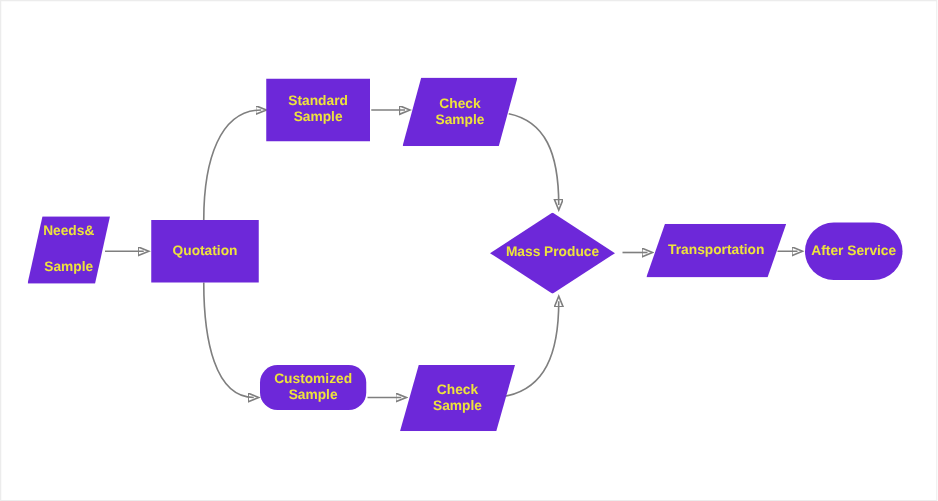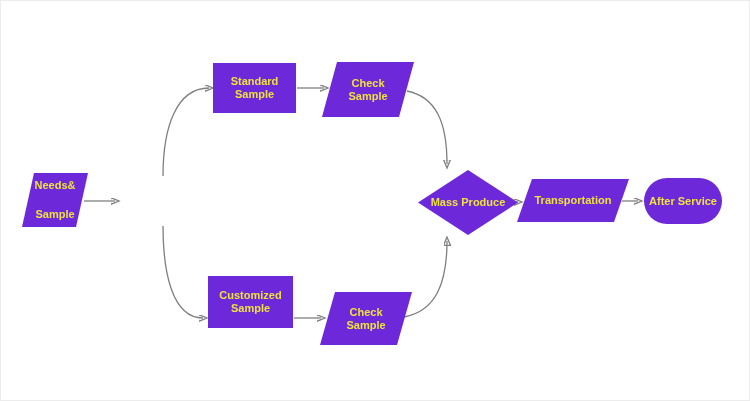--- a/index.html
+++ b/index.html
@@ -25,23 +25,23 @@
   }
   .parallelogram{clip-path:polygon(15px 0, 100% 0, calc(100% - 15px) 100%, 0 100%);}
   .lean-12{clip-path:polygon(12px 0, 100% 0, calc(100% - 12px) 100%, 0 100%);gap:16px;}
   .diamond{clip-path:polygon(50% 0, 100% 50%, 50% 100%, 0 50%);}
   .stadium{border-radius:23px;}
 
   #n-needs      {left:22px; top:173px;width:66px; height:54px;}
   #n-quotation  {left:121px;top:176px;width:86px; height:50px;}
   #n-standard   {left:213px;top:63px; width:83px; height:50px;}
   #n-checktop   {left:322px;top:62px; width:92px; height:55px;}
-  #n-customized {left:208px;top:276px;width:85px; height:52px;}
+  #n-customized {left:208px;top:292px;width:85px; height:36px;border-radius:14px;}
   #n-checkbottom{left:320px;top:292px;width:92px; height:53px;}
-  #n-diamond    {left:418px;top:170px;width:100px;height:65px;}
+  #n-diamond    {left:392px;top:170px;width:100px;height:65px;}
   #n-transport  {left:517px;top:179px;width:112px;height:43px;}
   #n-after      {left:644px;top:178px;width:78px; height:46px;}
 </style>
 </head>
 <body>
 
 <div id="canvas">
 
   <svg id="edges" viewBox="0 0 750 401" xmlns="http://www.w3.org/2000/svg">
     <defs>
@@ -58,20 +58,23 @@
     <path d="M404,317 C436,311 447,283 447,241" marker-end="url(#arrow)"></path>
     <path d="M498,202 L518,202" marker-end="url(#arrow)"></path>
     <path d="M622,201 L638,201" marker-end="url(#arrow)"></path>
   </svg>
 
   <div class="node lean-12" id="n-needs">
     <span>Needs&amp;</span>
     <span>Sample</span>
   </div>
 
+  <div class="node" id="n-quotation">
+    <span>Quotation</span>
+  </div>
 
   <div class="node" id="n-standard">
     <span>Standard</span>
     <span>Sample</span>
   </div>
 
   <div class="node parallelogram" id="n-checktop">
     <span>Check</span>
     <span>Sample</span>
   </div>

